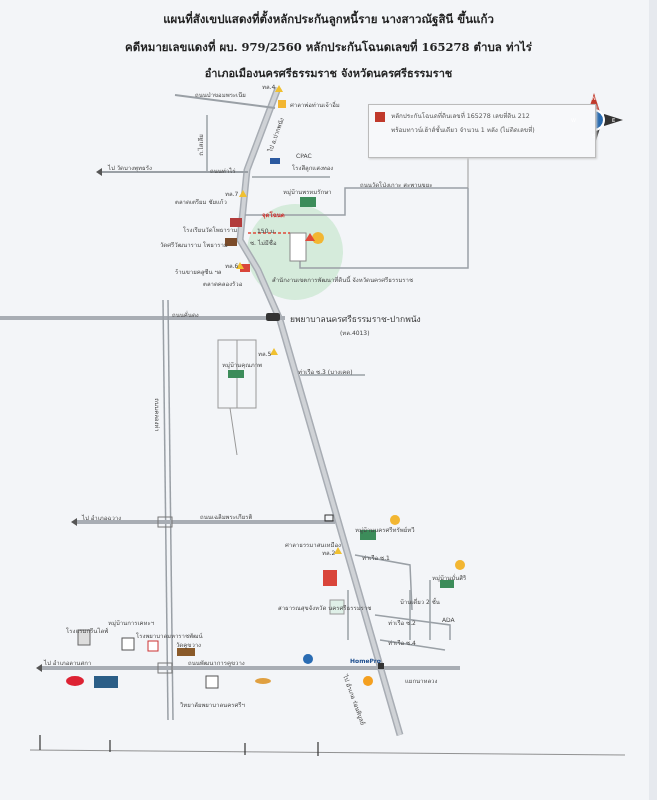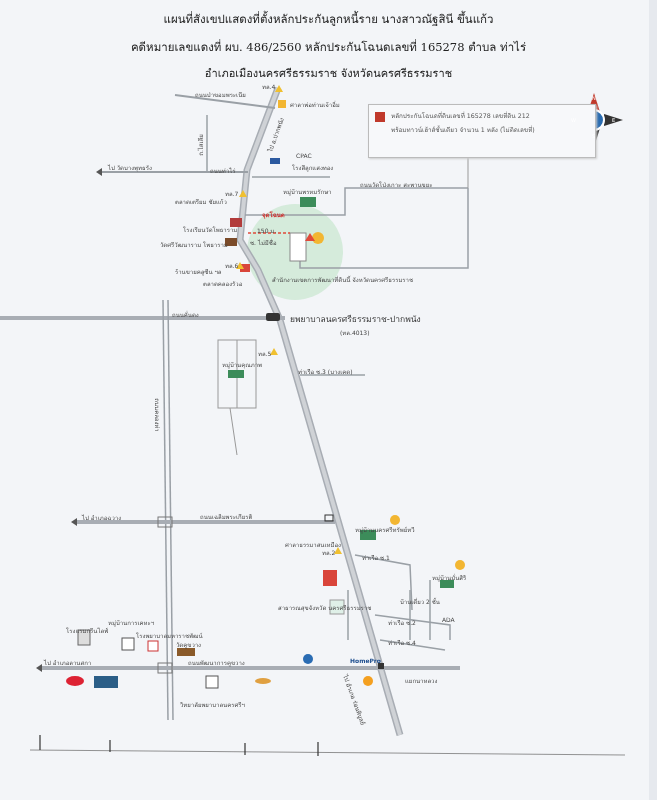--- a/index.html
+++ b/index.html
@@ -1,38 +1,38 @@
 <!DOCTYPE html>
 <html><head>
 <meta charset="utf-8">
 <style>
   html, body { margin:0; padding:0; }
   body { width:657px; height:800px; background:#f3f5f8; position:relative; overflow:hidden;
          font-family:"DejaVu Sans", sans-serif; color:#333; }
   .title { position:absolute; left:0; width:657px; text-align:center; font-family:"DejaVu Serif", serif;
-           font-weight:normal; color:#222; }
+           font-weight:bold; color:#222; }
   .t1 { top:10px; font-size:11.5px; }
   .t2 { top:38px; font-size:11.5px; }
   .t3 { top:64px; font-size:11px; }
   svg#map { position:absolute; left:0; top:0; }
   .lbl { position:absolute; font-size:6px; color:#444; white-space:nowrap; }
   .lbl.big { font-size:8.5px; color:#333; }
   .lbl.red { color:#d0312d; font-weight:bold; }
   .legend { position:absolute; left:368px; top:104px; width:226px; height:52px; border:1px solid #bbb;
             background:#f7f8fa; box-shadow:1px 1px 2px #ccc; }
   .legend .sq { position:absolute; left:6px; top:7px; width:10px; height:10px; background:#c0392b; }
   .legend .l1 { position:absolute; left:22px; top:6px; font-size:6.3px; color:#555; }
   .legend .l2 { position:absolute; left:22px; top:20px; font-size:6.3px; color:#555; }
   .edge { position:absolute; right:0; top:0; width:8px; height:800px; background:#e6e9ee; }
 </style>
 </head>
 <body>
 
 <div class="title t1">แผนที่สังเขปแสดงที่ตั้งหลักประกันลูกหนี้ราย นางสาวณัฐสินี ขึ้นแก้ว</div>
-<div class="title t2">คดีหมายเลขแดงที่ ผบ. 486/2560   หลักประกันโฉนดเลขที่  165278  ตำบล ท่าไร่</div>
+<div class="title t2">คดีหมายเลขแดงที่ ผบ. 979/2560   หลักประกันโฉนดเลขที่  165278  ตำบล ท่าไร่</div>
 <div class="title t3">อำเภอเมืองนครศรีธรรมราช    จังหวัดนครศรีธรรมราช</div>
 
 <svg id="map" width="657" height="800">
 
   <circle cx="295" cy="252" r="48" fill="#cfe9d6" opacity="0.85"></circle>
 
   <polyline points="278,88 247,170 240,240 258,270 280,320 400,735" fill="none" stroke="#a8adb4" stroke-width="7"></polyline>
   <polyline points="278,88 247,170 240,240 258,270 280,320 400,735" fill="none" stroke="#cfd2d6" stroke-width="4"></polyline>
 
   <line x1="175" y1="95" x2="275" y2="108" stroke="#9aa0a6" stroke-width="2"></line>

